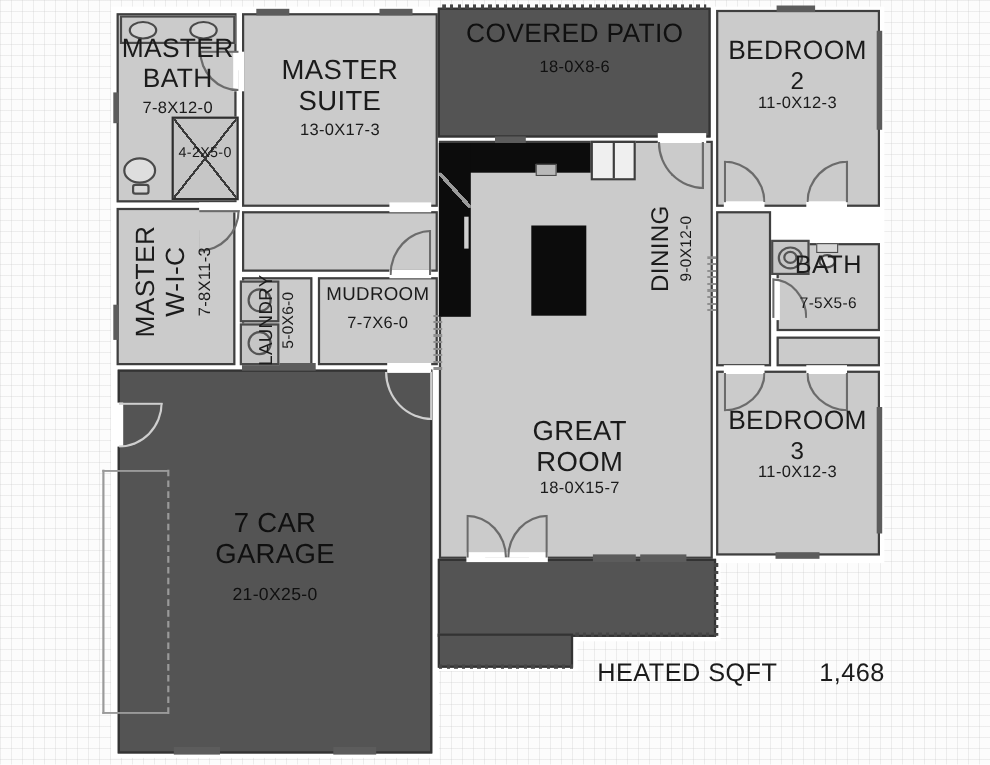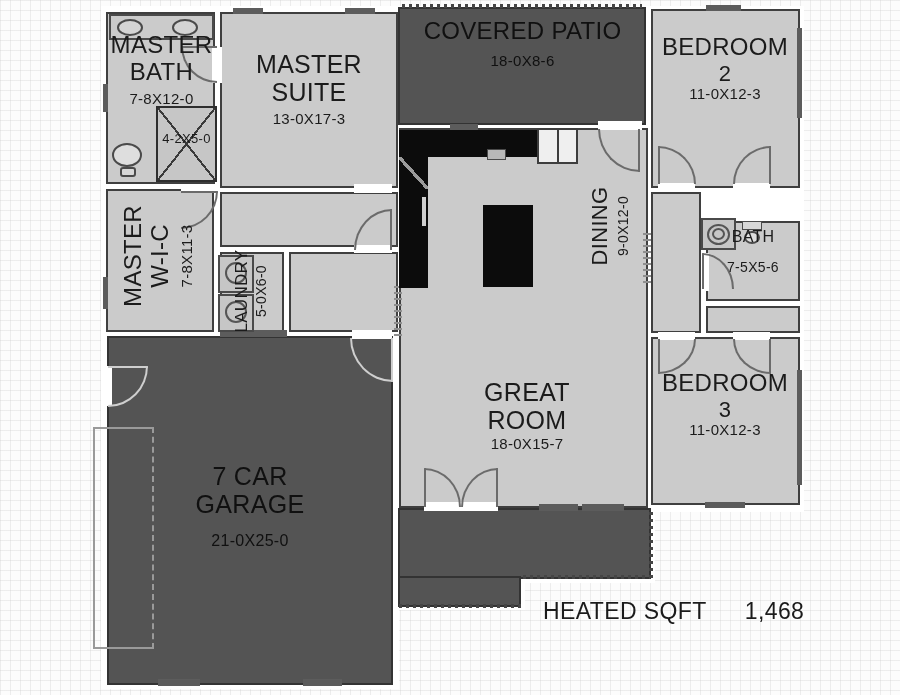--- a/index.html
+++ b/index.html
@@ -175,20 +175,24 @@
     <div class="nm">MASTER</div>
     <div class="nm">W-I-C</div>
     <div class="dm">7-8X11-3</div>
   </div>
 
   <div class="rot lbl" style="left:191px;top:231px;width:120px;height:120px">
     <div class="nm17">LAUNDRY</div>
     <div class="dm14">5-0X6-0</div>
   </div>
 
+  <div class="lbl" style="left:289px;top:258px;width:109px">
+    <div class="nm17">MUDROOM</div>
+    <div class="dm" style="margin-top:9px">7-7X6-0</div>
+  </div>
 
   <div class="lbl" style="left:420px;top:18px;width:205px;color:#101010">
     <div class="nm">COVERED PATIO</div>
     <div class="dm" style="margin-top:8px">18-0X8-6</div>
   </div>
 
 
   <div class="rot lbl" style="left:545px;top:161px;width:130px;height:130px">
     <div style="font-size:22px">DINING</div>
     <div class="dm14">9-0X12-0</div>
@@ -199,21 +203,21 @@
     <div class="dm" style="margin-top:2px">18-0X15-7</div>
   </div>
 
   <div class="lbl" style="left:655px;top:34px;width:140px">
     <div class="nm">BEDROOM</div>
     <div class="num">2</div>
     <div class="dm" style="margin-top:0">11-0X12-3</div>
   </div>
 
   <div class="lbl" style="left:706px;top:228px;width:94px">
-    <div style="font-size:16px">BATH</div>
+    <div style="font-size:23px">BATH</div>
     <div class="dm14" style="margin-top:14px">7-5X5-6</div>
   </div>
 
   <div class="lbl" style="left:655px;top:370px;width:140px">
     <div class="nm">BEDROOM</div>
     <div class="num">3</div>
     <div class="dm" style="margin-top:0">11-0X12-3</div>
   </div>
 
   <div class="lbl" style="left:190px;top:462px;width:120px;color:#101010">

